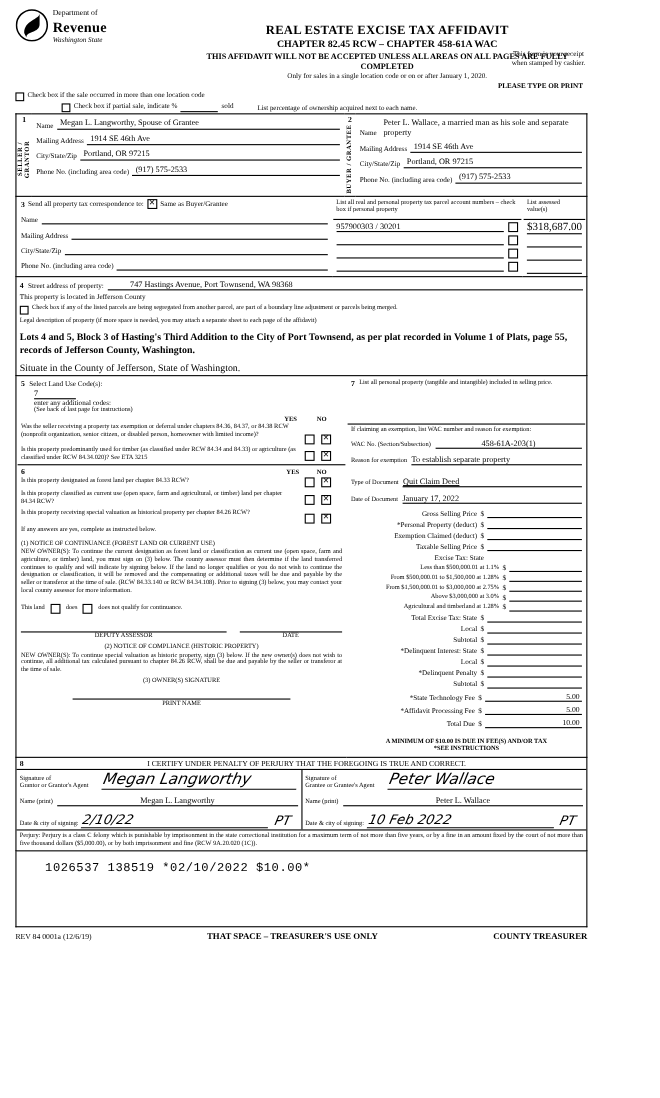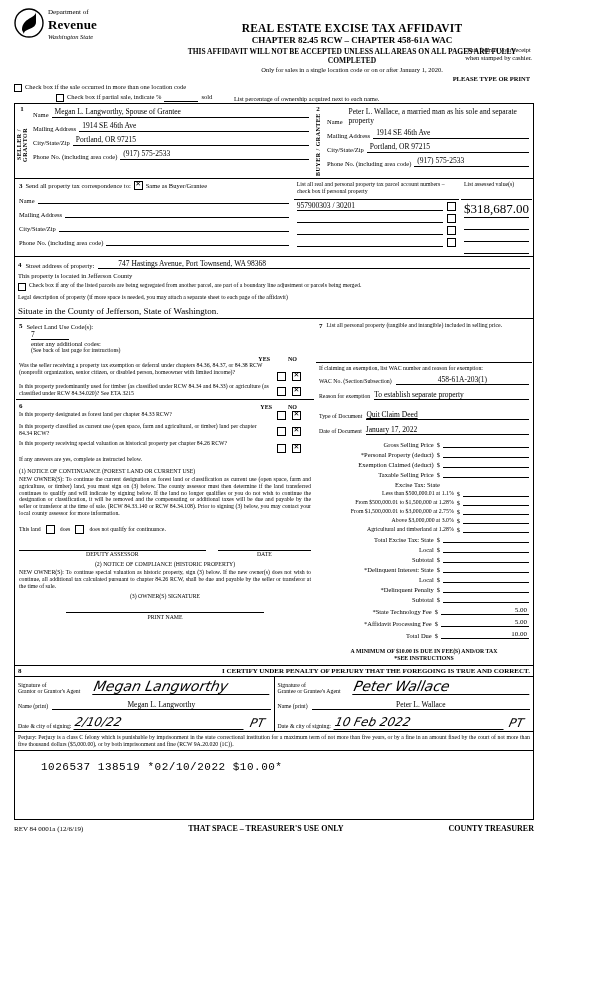--- a/index.html
+++ b/index.html
@@ -181,21 +181,21 @@
           <span class="box"></span>
         </div>
         <div style="display:flex;align-items:center;gap:4px;padding:1px 3px;">
           <span class="line" style="flex:1;border-bottom:1px solid #000;min-height:9px;"></span>
           <span class="box"></span>
         </div>
       </td>
       <td class="cellbox">
         <div class="tiny" style="padding:1px 3px;border-bottom:1px solid #000;min-height:17px;">List assessed value(s)</div>
         <div style="padding:1px 3px;">
-              <span class="line" style="display:block;border-bottom:1px solid #000;font-size:13px;">$318,687.00</span>
+              <span class="line" style="display:block;border-bottom:1px solid #000;font-size:10px;">$318,687.00</span>
             </div>
         <div style="padding:1px 3px;">
               <span class="line" style="display:block;border-bottom:1px solid #000;min-height:9px;"></span>
             </div>
         <div style="padding:1px 3px;">
               <span class="line" style="display:block;border-bottom:1px solid #000;min-height:9px;"></span>
             </div>
         <div style="padding:1px 3px;">
               <span class="line" style="display:block;border-bottom:1px solid #000;min-height:9px;"></span>
             </div>
@@ -209,20 +209,21 @@
       <span class="num">4</span>
       <span class="lbl">Street address of property:</span>
       <span class="line" style="flex:1;border-bottom:1px solid #000;font-size:7.5px;padding-left:20px;">747 Hastings Avenue, Port Townsend, WA  98368</span>
     </div>
     <div class="lbl" style="margin-top:3px;">This property is located in Jefferson County</div>
     <div class="chkline" style="margin-top:3px;">
       <span class="chk"></span>
       <span class="tiny">Check box if any of the listed parcels are being segregated from another parcel, are part of a boundary line adjustment or parcels being merged.</span>
     </div>
     <div class="tiny" style="margin-top:3px;">Legal description of property (if more space is needed, you may attach a separate sheet to each page of the affidavit)</div>
+    <div class="legal">Lots 4 and 5, Block 3 of Hasting's Third Addition to the City of Port Townsend, as per plat recorded in Volume 1 of Plats, page 55, records of Jefferson County, Washington.</div>
     <div class="legal2">Situate in the County of Jefferson, State of Washington.</div>
   </div>
 
   <table class="frame" style="border-top:none;">
     <tbody>
         <tr>
       <td class="cellbox" style="width:298px;vertical-align:top;">
 
         <div style="border-bottom:1px solid #000;padding:2px 3px;">
           <div style="display:flex;gap:4px;align-items:flex-end;">
@@ -430,21 +431,21 @@
           <div class="tiny" style="text-align:center;font-weight:bold;">*SEE INSTRUCTIONS</div>
         </div>
       </td>
     </tr>
   </tbody>
     </table>
 
   <div style="border:1px solid #000;border-top:none;">
     <div style="display:flex;align-items:center;gap:6px;padding:1px 3px;border-bottom:1px solid #000;">
       <span class="num">8</span>
-      <span style="flex:1;text-align:right;font-size:7px;font-weight:bold;">I CERTIFY UNDER PENALTY OF PERJURY THAT THE FOREGOING IS TRUE AND CORRECT.</span>
+      <span style="flex:1;text-align:center;font-size:7px;font-weight:normal;">I CERTIFY UNDER PENALTY OF PERJURY THAT THE FOREGOING IS TRUE AND CORRECT.</span>
     </div>
     <table style="width:100%;border-collapse:collapse;">
       <tbody>
           <tr>
         <td style="width:50%;border-right:1px solid #000;vertical-align:bottom;padding:1px 3px;">
           <div style="display:flex;align-items:flex-end;gap:4px;">
             <span class="tiny" style="width:72px;line-height:1.15;">Signature of<br>Grantor or Grantor's Agent</span>
             <span class="line sigscript" style="flex:1;border-bottom:1px solid #000;">Megan Langworthy</span>
           </div>
           <div style="display:flex;align-items:flex-end;gap:4px;margin-top:5px;">

